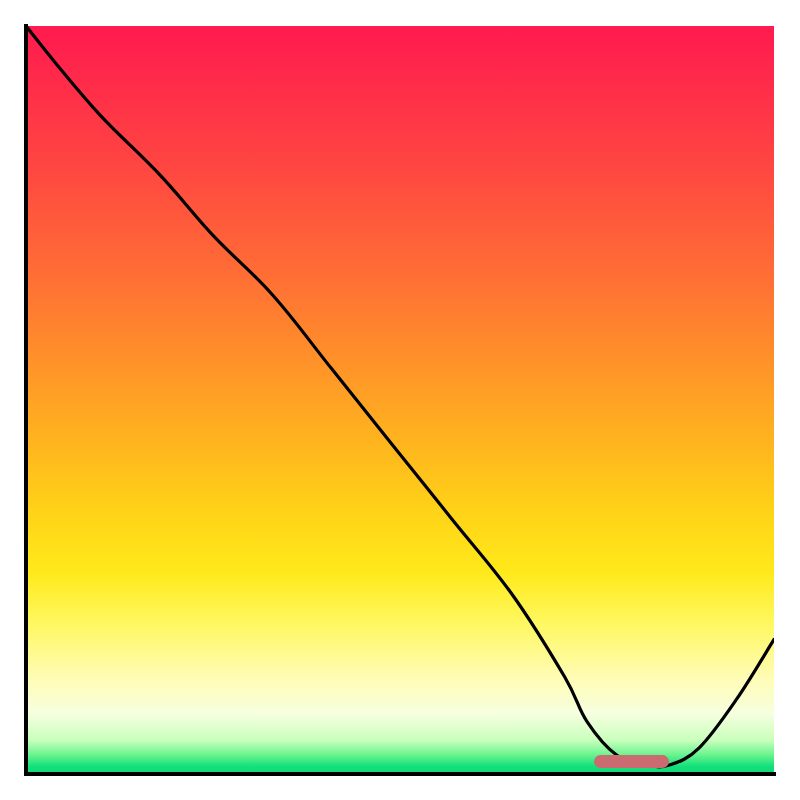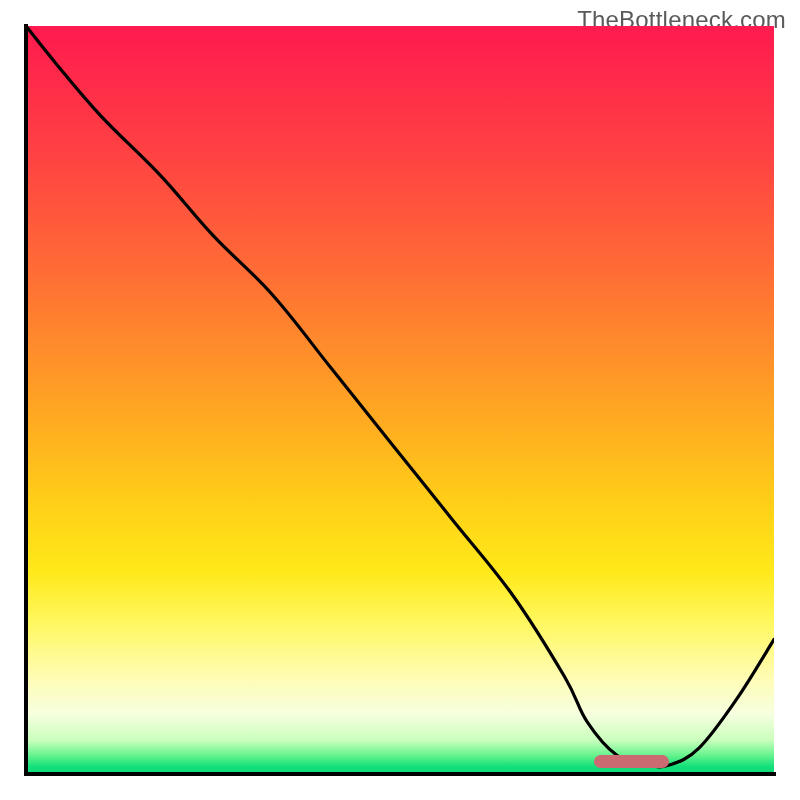--- a/index.html
+++ b/index.html
@@ -88,21 +88,20 @@
     top: 772px;
     width: 752px;
     height: 4px;
   }
 </style>
 </head>
 <body>
 
 <div class="frame">
 
-  <div class="watermark">TheBottleneck.com</div>
 
   <div class="plot-area">
     <div class="gradient-bg"></div>
 
     <svg class="overlay" viewBox="0 0 748 748" preserveAspectRatio="none">
       <path d="M 0.0 0.0 C 5.4 6.7, 16.5 21.2, 29.9 37.4 C 43.4 53.6, 56.0 69.6, 74.8 89.8 C 93.6 110.0, 114.4 128.1, 134.6 149.6 C 154.8 171.1, 166.8 187.9, 187.0 209.4 C 207.2 231.0, 225.3 245.0, 246.8 269.3 C 268.4 293.5, 285.1 317.2, 306.7 344.1 C 328.2 371.0, 345.0 392.0, 366.5 418.9 C 388.1 445.8, 404.8 466.8, 426.4 493.7 C 447.9 520.6, 466.0 540.2, 486.2 568.5 C 506.4 596.8, 525.1 627.9, 538.6 650.8 C 552.0 673.6, 551.6 681.5, 561.0 695.6 C 570.4 709.8, 580.1 721.5, 590.9 729.3 C 601.7 737.1, 611.4 737.3, 620.8 739.0 C 630.3 740.8, 633.9 742.1, 643.3 739.0 C 652.7 735.9, 661.1 733.7, 673.2 721.8 C 685.3 710.0, 697.1 692.7, 710.6 673.2 C 724.1 653.7, 741.3 624.1, 748.0 613.4" fill="none" stroke="#000000" stroke-width="3.2" stroke-linecap="round" stroke-linejoin="round"></path>
     </svg>
 
     <div class="optimal-marker" style="left: 568.48px; width: 74.8px; bottom: 6px; background: rgb(204, 106, 114);"></div>
   </div>

